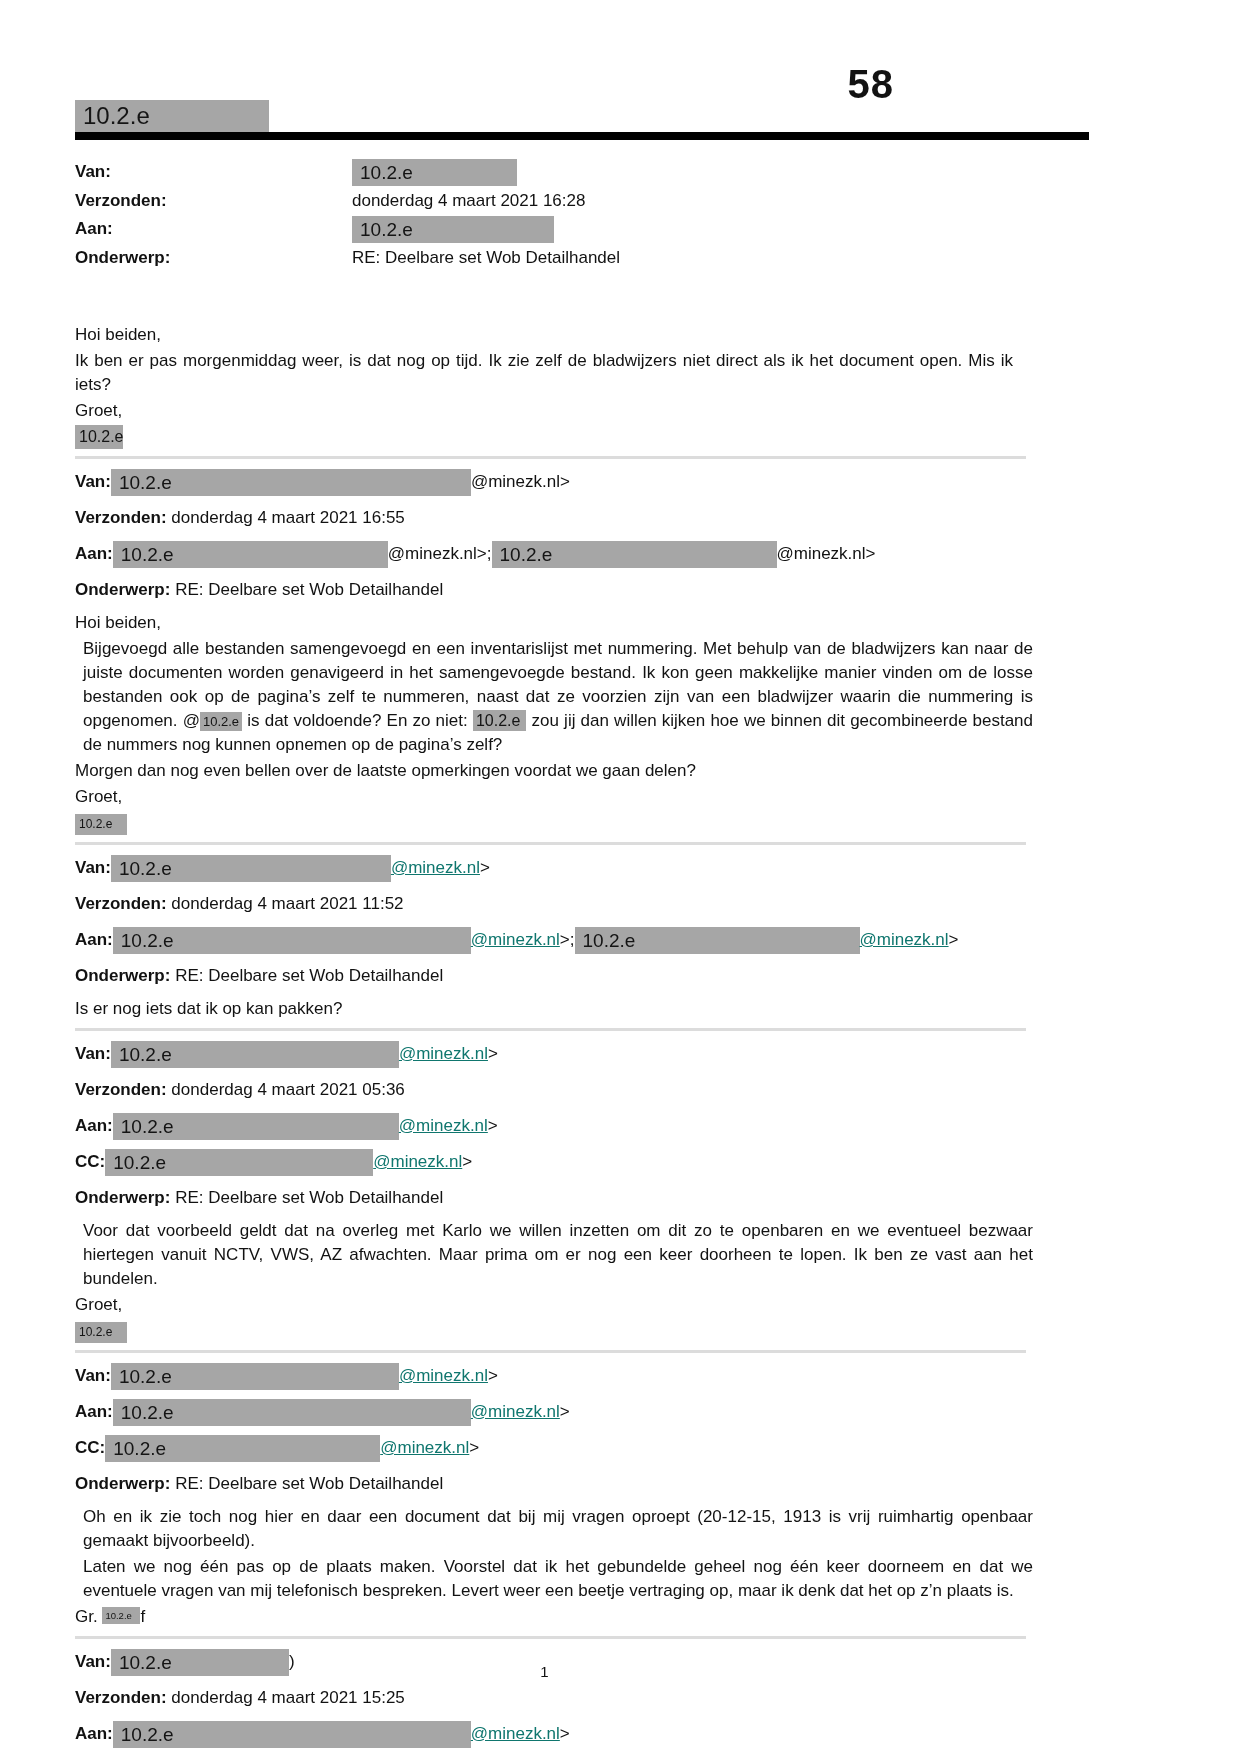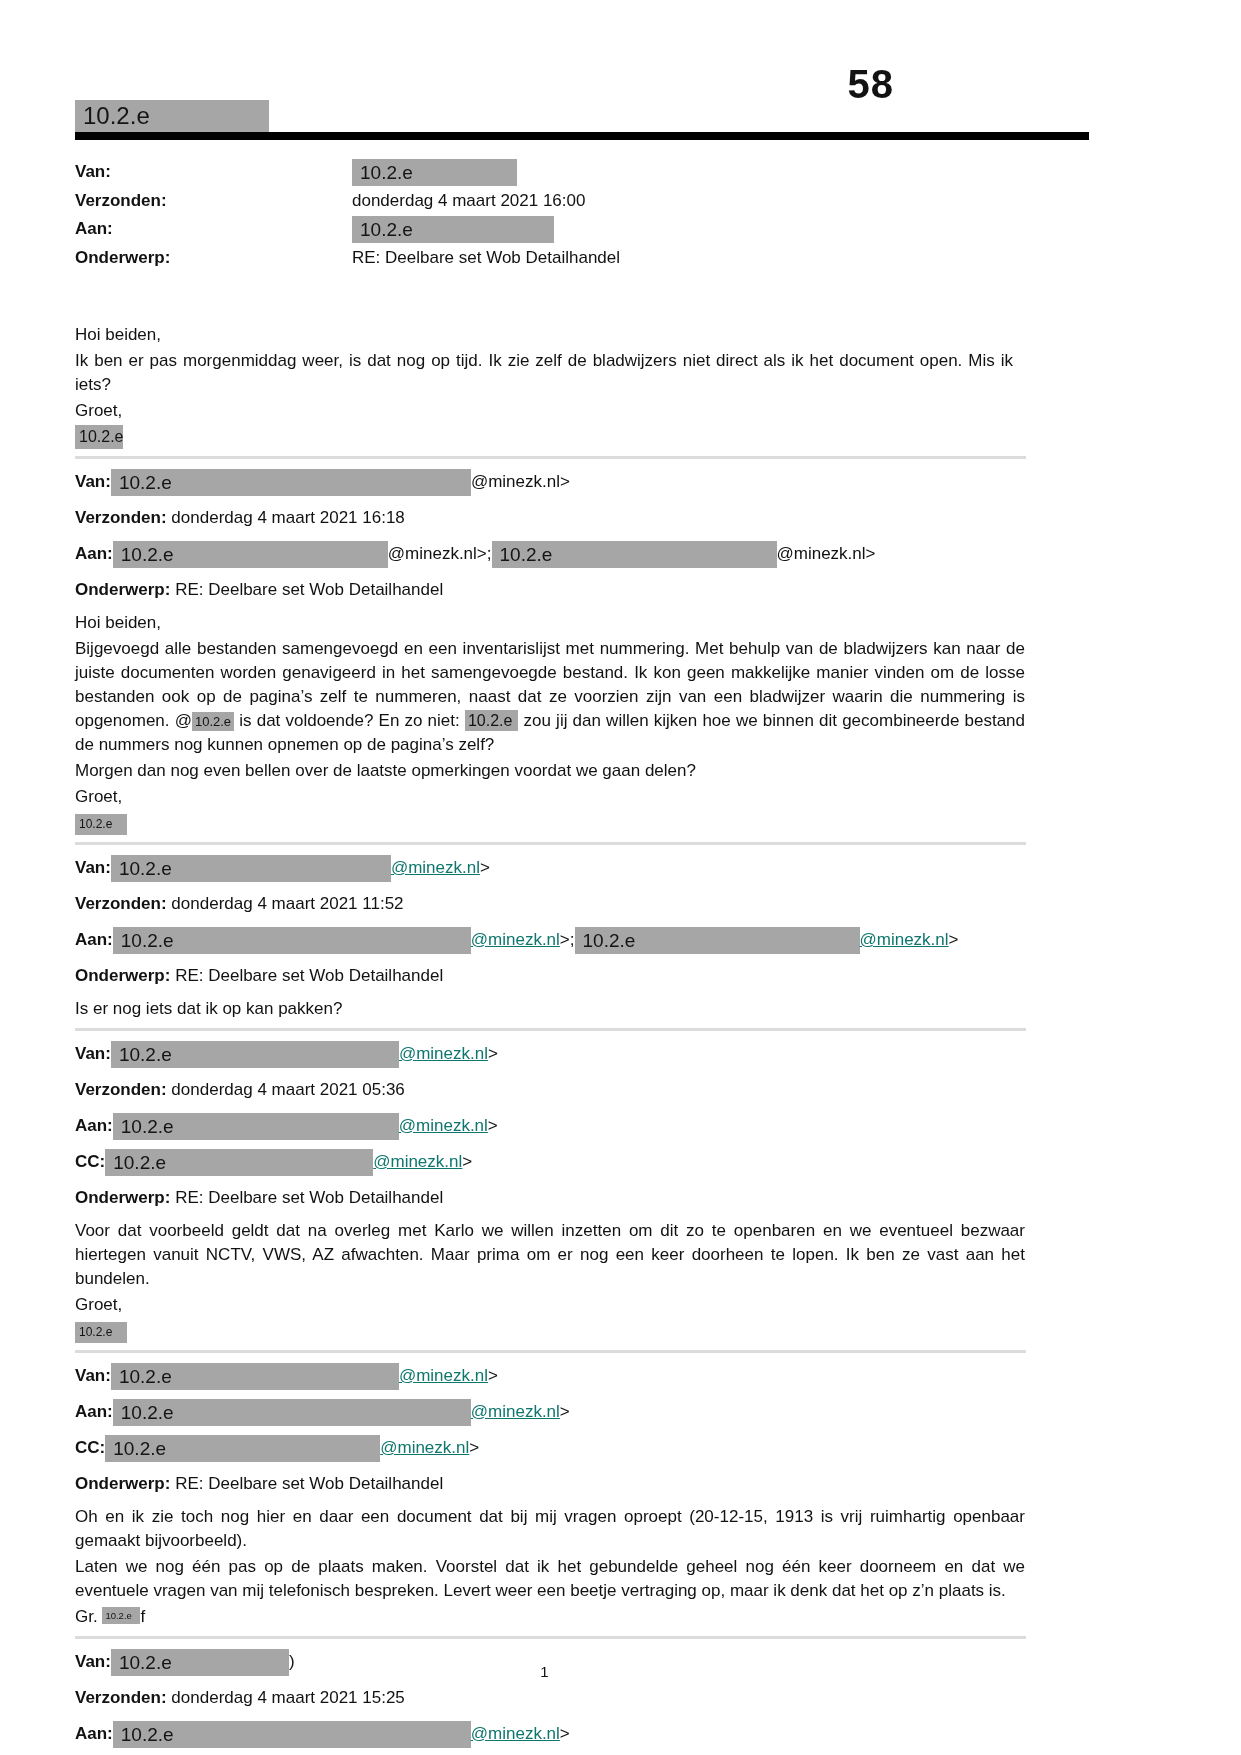--- a/index.html
+++ b/index.html
@@ -42,21 +42,21 @@
   }
   .sig-redact.sm{font-size:12px;line-height:21px;width:52px;}
   .sig-redact.xs{font-size:9.5px;line-height:17px;width:38px;vertical-align:3px;padding-left:3px;}
   
   .mail{margin:0;}
   .hrow{line-height:30px;margin:6px 0;}
   .lbl{font-weight:bold;}
   .link{color:#0f766e;text-decoration:underline;cursor:pointer;}
   
   .bodyblock{line-height:24px;margin:2px 0 0 0;}
-  .just{text-align:justify;width:950px;}
+  .just{text-align:justify;width:950px;margin-left:8px;}
   .just-n{text-align:justify;width:938px;}
   .sep{height:3px;background:#dcdcdc;margin:7px 0 8px 0;}
   .email1-body{margin-top:52px;}
   .footer{position:absolute;bottom:75px;left:0;width:100%;text-align:center;font-size:15px;color:#121212;}
 </style>
 </head>
 <body>
 
 <div class="page">
 
@@ -66,21 +66,21 @@
     <div class="rule"></div>
   </div>
 
   <div class="fields">
     <div class="field-row">
       <div class="field-label">Van:</div>
       <div class="field-value"><span class="redact" style="width:165px;">10.2.e</span></div>
     </div>
     <div class="field-row">
       <div class="field-label">Verzonden:</div>
-      <div class="field-value">donderdag 4 maart 2021 16:00</div>
+      <div class="field-value">donderdag 4 maart 2021 16:28</div>
     </div>
     <div class="field-row">
       <div class="field-label">Aan:</div>
       <div class="field-value"><span class="redact" style="width:202px;">10.2.e</span></div>
     </div>
     <div class="field-row">
       <div class="field-label">Onderwerp:</div>
       <div class="field-value">RE: Deelbare set Wob Detailhandel</div>
     </div>
   </div>
@@ -91,21 +91,21 @@
       <div class="bodyblock">Hoi beiden,</div>
       <div class="bodyblock just-n">Ik ben er pas morgenmiddag weer, is dat nog op tijd. Ik zie zelf de bladwijzers niet direct als ik het document open. Mis ik iets?</div>
       <div class="bodyblock">Groet,</div>
       <div class="bodyblock"><span class="sig-redact">10.2.e</span></div>
     </div>
 
     <div class="sep"></div>
 
     <div class="mail">
       <div class="hrow"><span class="lbl">Van:</span><span class="redact" style="width:360px;">10.2.e</span><span>@minezk.nl&gt;</span></div>
-      <div class="hrow"><span class="lbl">Verzonden:</span> <span>donderdag 4 maart 2021 16:18</span></div>
+      <div class="hrow"><span class="lbl">Verzonden:</span> <span>donderdag 4 maart 2021 16:55</span></div>
       <div class="hrow"><span class="lbl">Aan:</span><span class="redact" style="width:275px;">10.2.e</span><span>@minezk.nl&gt;;</span><span class="redact" style="width:285px;">10.2.e</span><span>@minezk.nl&gt;</span></div>
       <div class="hrow"><span class="lbl">Onderwerp:</span> <span>RE: Deelbare set Wob Detailhandel</span></div>
       <div class="bodyblock">Hoi beiden,</div>
       <div class="bodyblock just"><span>Bijgevoegd alle bestanden samengevoegd en een inventarislijst met nummering. Met behulp van de bladwijzers kan naar de juiste documenten worden genavigeerd in het samengevoegde bestand. Ik kon geen makkelijke manier vinden om de losse bestanden ook op de pagina’s zelf te nummeren, naast dat ze voorzien zijn van een bladwijzer waarin die nummering is opgenomen. @</span><span class="redact-inline sm">10.2.e</span><span> is dat voldoende? En zo niet: </span><span class="redact-inline">10.2.e</span><span> zou jij dan willen kijken hoe we binnen dit gecombineerde bestand de nummers nog kunnen opnemen op de pagina’s zelf?</span></div>
       <div class="bodyblock">Morgen dan nog even bellen over de laatste opmerkingen voordat we gaan delen?</div>
       <div class="bodyblock">Groet,</div>
       <div class="bodyblock"><span class="sig-redact sm">10.2.e</span></div>
     </div>
 
     <div class="sep"></div>

